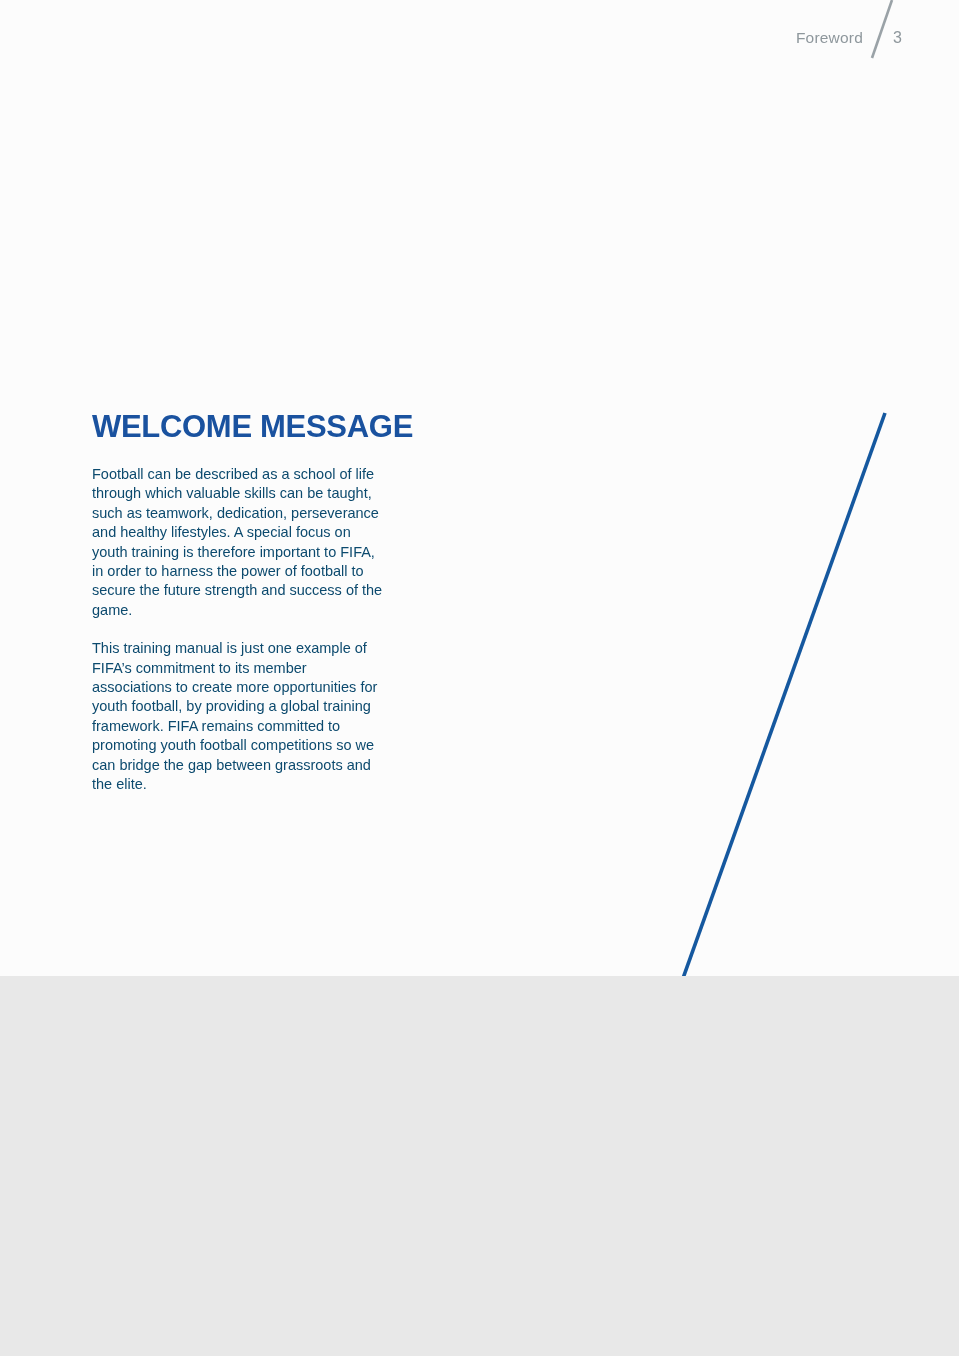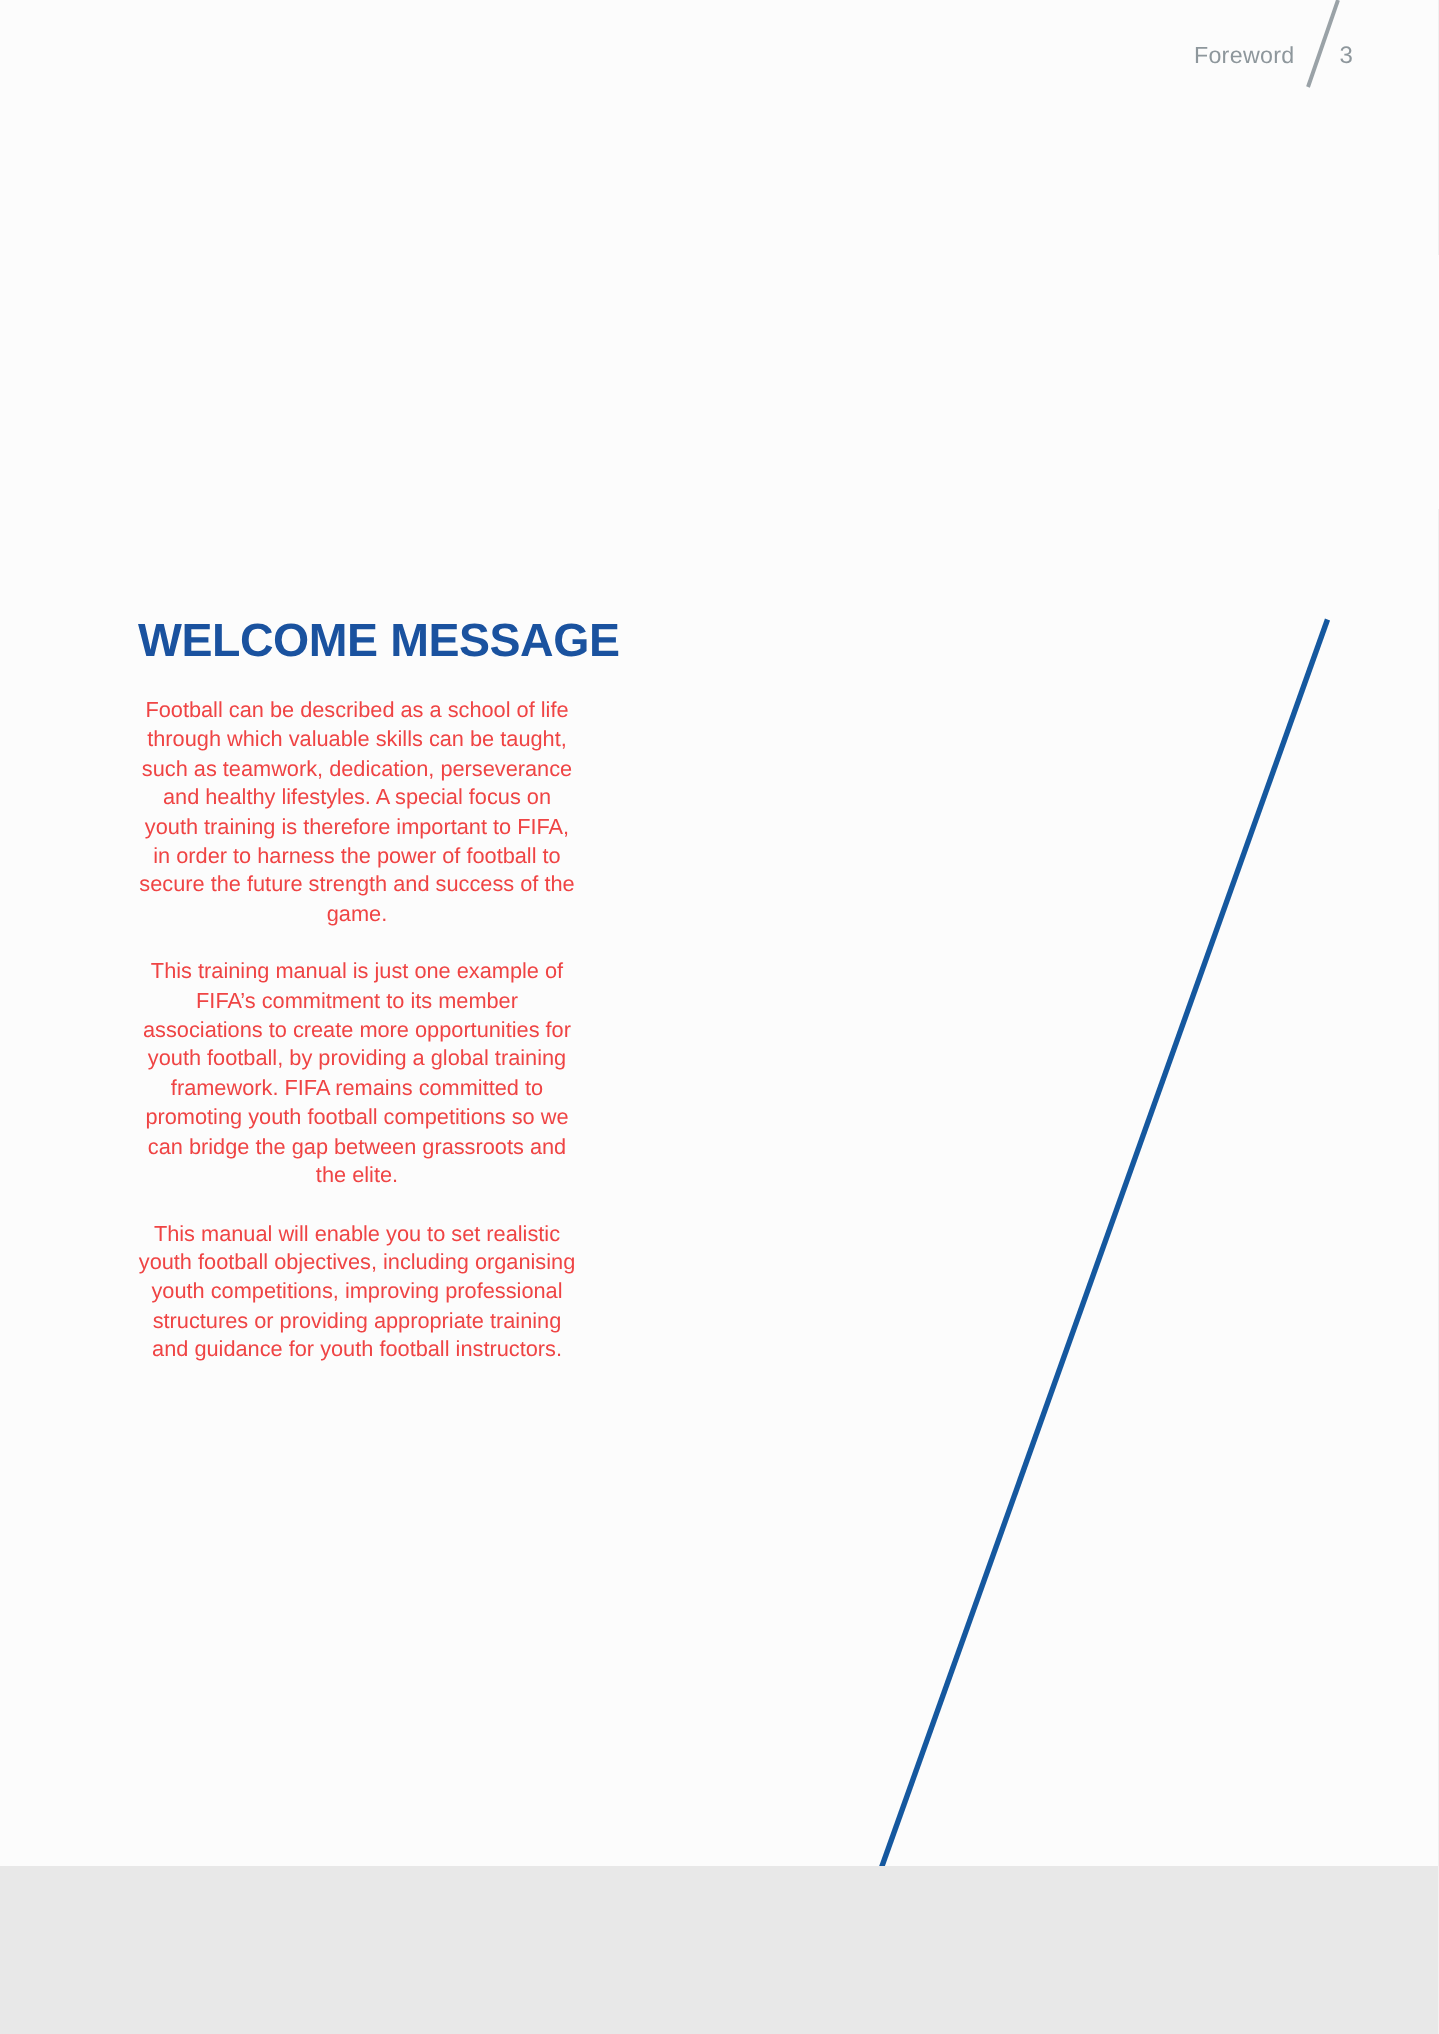--- a/index.html
+++ b/index.html
@@ -4,24 +4,23 @@
 <style>
   html, body {
     margin: 0;
     padding: 0;
     background: #e8e8e8;
     font-family: "Liberation Sans", "DejaVu Sans", sans-serif;
   }
   .page {
     position: relative;
     width: 959px;
-    height: 1244px;
+    height: 976px;
     background: #fcfcfc;
     overflow: hidden;
-    text-align: center;
   }
   
   .header-label {
     position: absolute;
     top: 28px;
     right: 96px;
     font-size: 15.5px;
     line-height: 20px;
     color: #8e979c;
     letter-spacing: 0.2px;
@@ -64,21 +63,21 @@
     font-weight: bold;
     letter-spacing: -0.3px;
     color: #1a529f;
     white-space: nowrap;
   }
   .content p {
     margin: 0 0 19px 0;
     width: 292px;
     font-size: 14.5px;
     line-height: 19.4px;
-    color: #ef4444;
+    color: #0c4a6e;
   }
 </style>
 </head>
 <body>
 
 <div class="page">
 
   <span class="header-label">Foreword</span>
 
   <svg class="header-slash" viewBox="0 0 48 62">
@@ -91,17 +90,16 @@
     <line x1="885" y1="413" x2="548" y2="1356" stroke="#15589f" stroke-width="3.6"></line>
   </svg>
 
   <div class="content">
     <h1>WELCOME MESSAGE</h1>
 
     <p>Football can be described as a school of life through which valuable skills can be taught, such as teamwork, dedication, perseverance and healthy lifestyles. A special focus on youth training is therefore important to FIFA, in order to harness the power of football to secure the future strength and success of the game.</p>
 
     <p>This training manual is just one example of FIFA’s commitment to its member associations to create more opportunities for youth football, by providing a global training framework. FIFA remains committed to promoting youth football competitions so we can bridge the gap between grassroots and the elite.</p>
 
-    <p>This manual will enable you to set realistic youth football objectives, including organising youth competitions, improving professional structures or providing appropriate training and guidance for youth football instructors.</p>
 
   </div>
 
 </div>
 
 </body></html>

